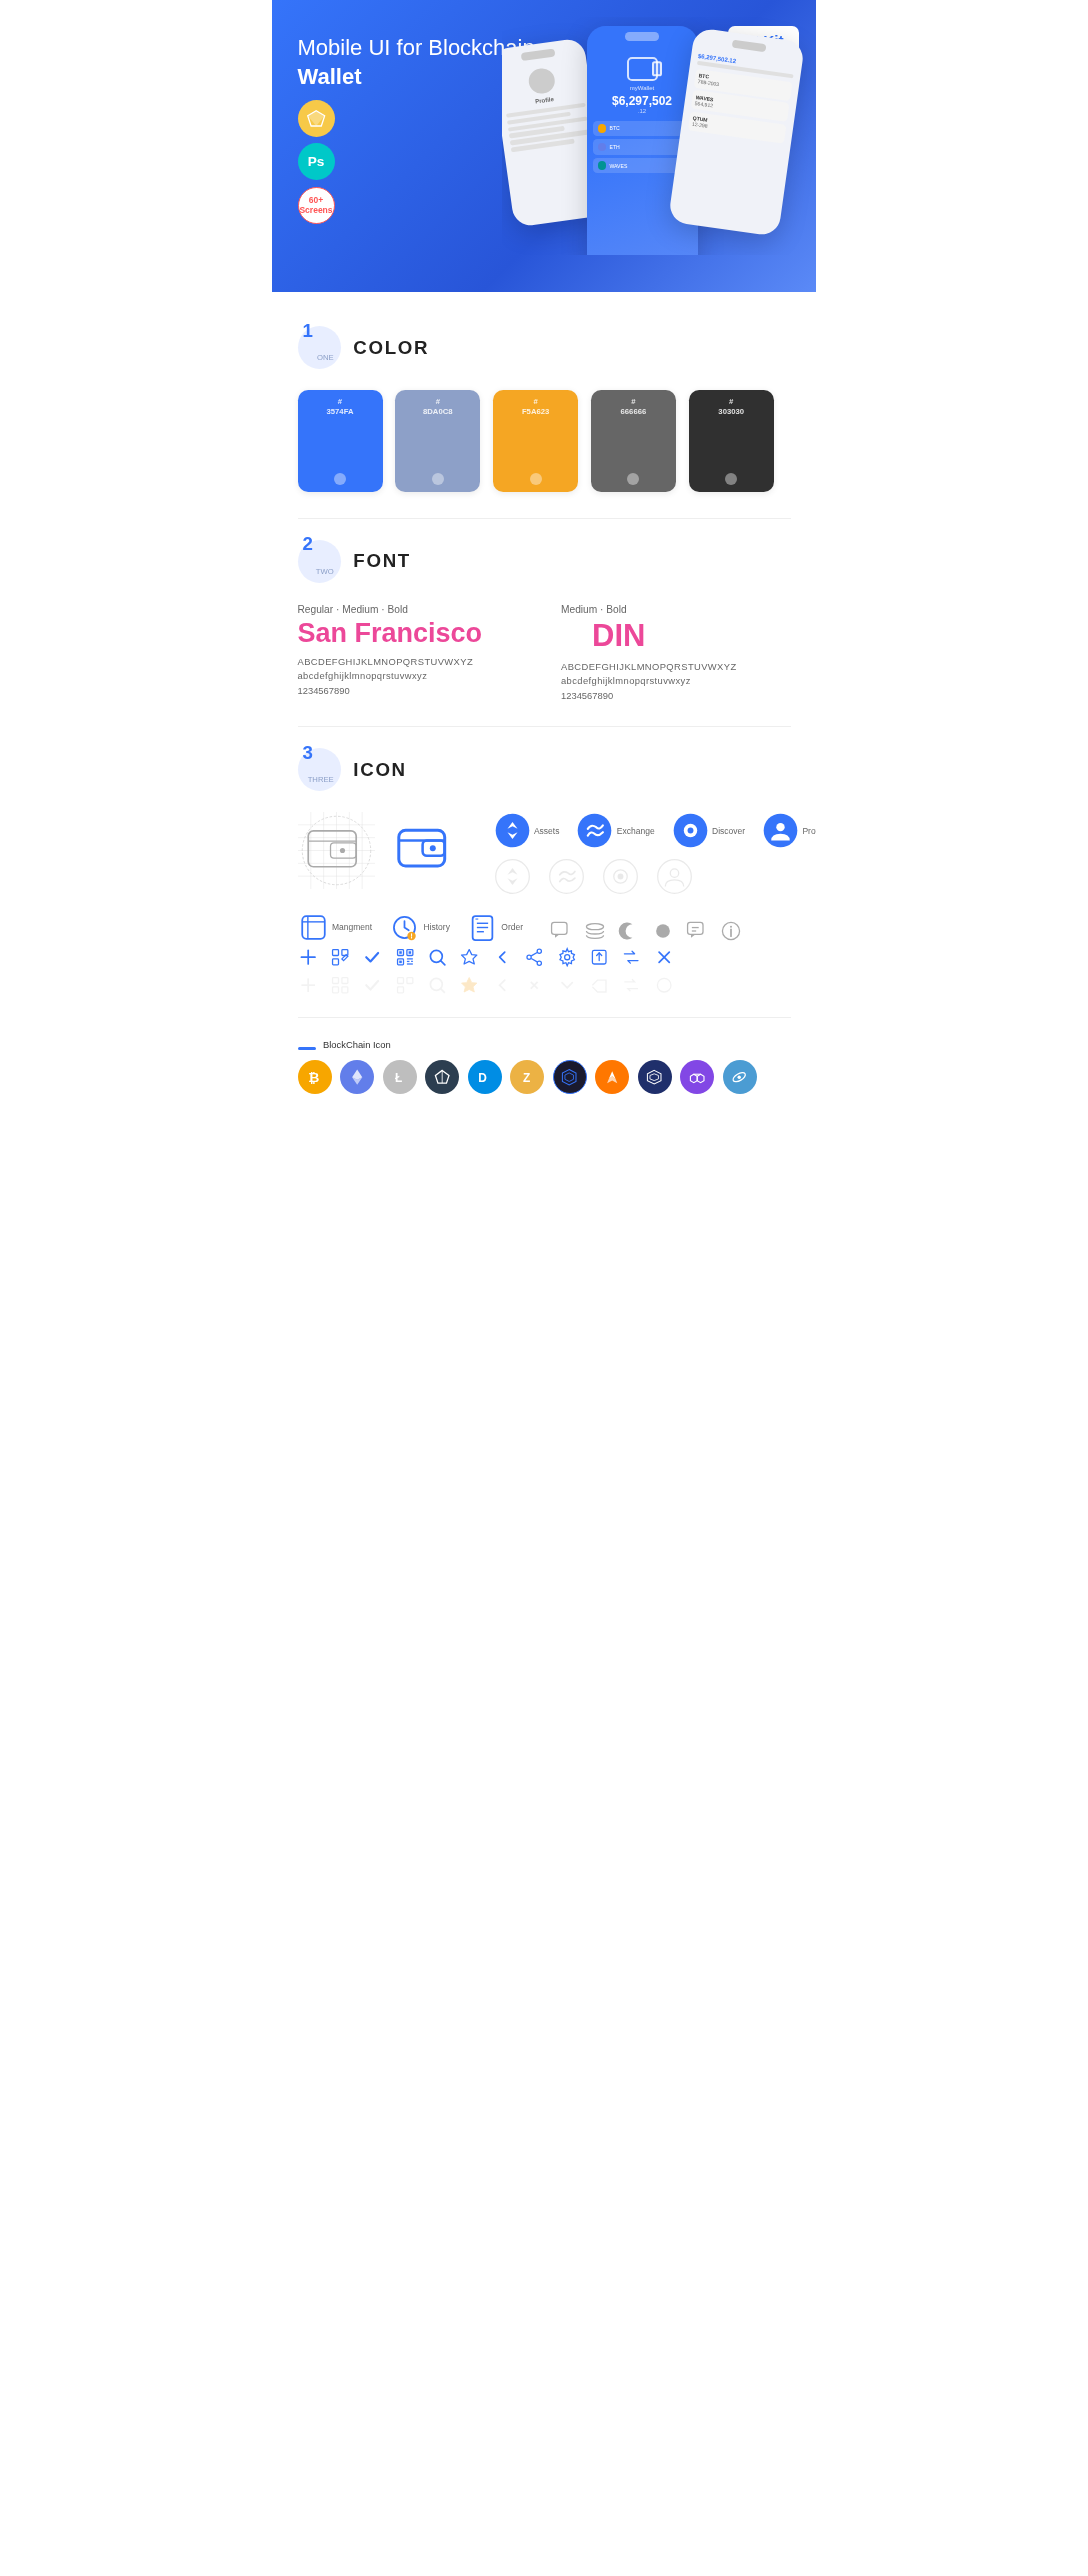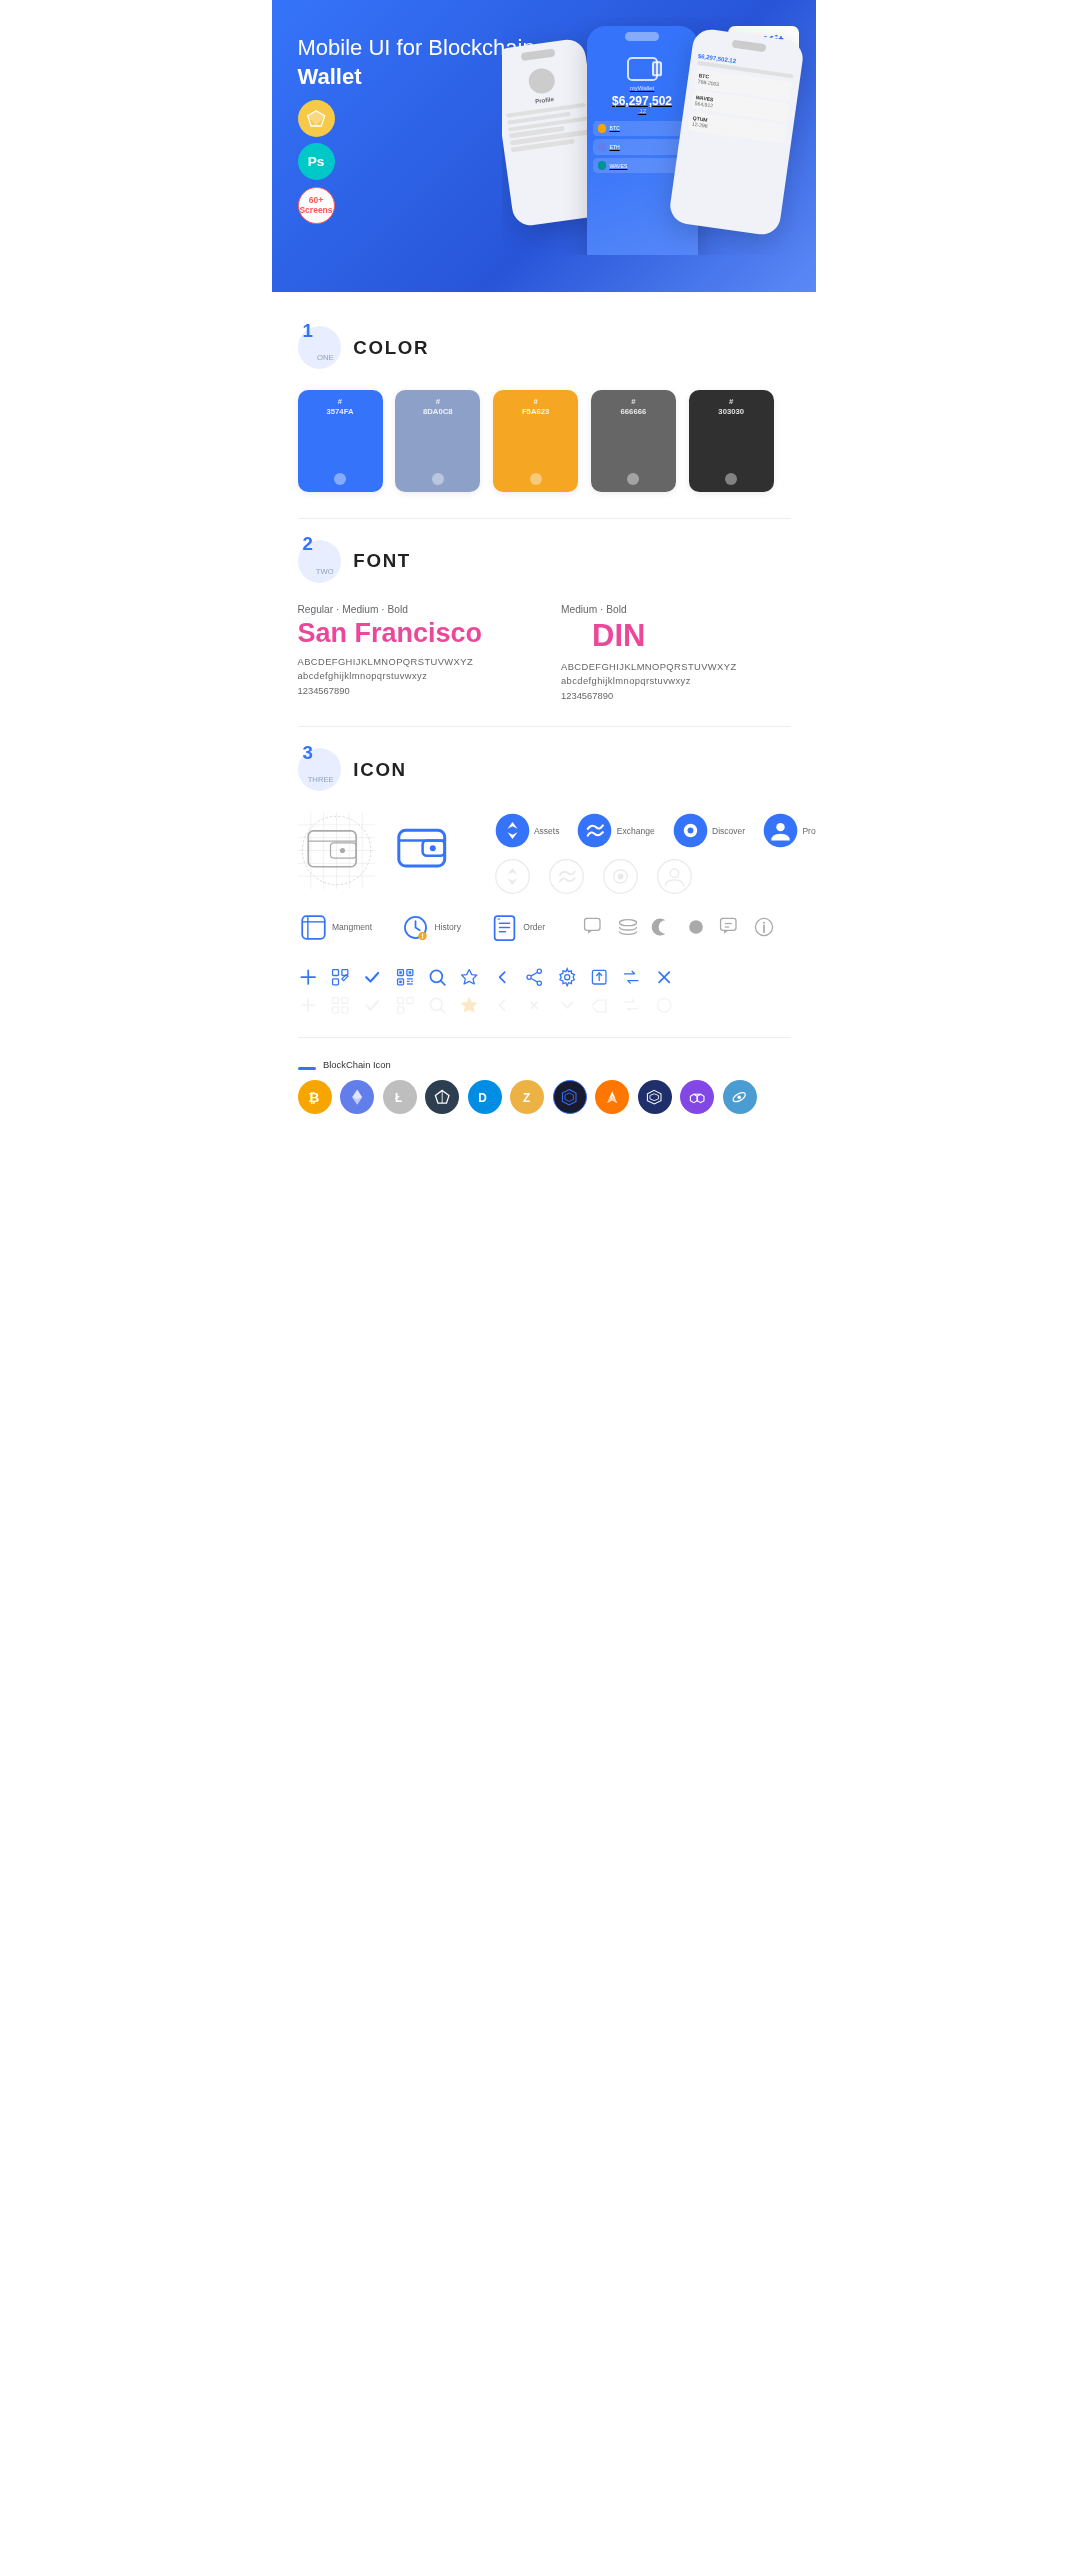--- a/index.html
+++ b/index.html
@@ -76,21 +76,20 @@
       top: 25.5px;
       transform: rotate(-8deg);
       background: #f0f2f8;
     }
     .phone-center {
       width: 111px;
       height: 252px;
       left: 85px;
       top: 8.5px;
       background: linear-gradient(160deg, #3574FA 40%, #5b8af7 100%);
-      text-decoration: underline;
     }
     .phone-right {
       width: 111px;
       height: 196px;
       left: 179px;
       top: 17px;
       transform: rotate(8deg);
       background: #f0f2f8;
     }
     .phone-notch {
@@ -559,21 +558,21 @@
           <svg class="icon-svg" viewBox="0 0 44 44">
             <circle cx="22" cy="22" r="20" fill="none" stroke="#aaa" stroke-width="1.5"></circle>
             <circle cx="22" cy="18" r="5" fill="none" stroke="#aaa" stroke-width="1.5"></circle>
             <path d="M11 34 Q11 26 22 26 Q33 26 33 34" fill="none" stroke="#aaa" stroke-width="1.5"></path>
           </svg>
         </div>
       </div>
     </div>
   </div>
 
-  <div style="display:flex;align-items:center;gap:28px;margin-bottom:24px;">
+  <div style="display:flex;align-items:flex-end;gap:17px;margin-bottom:4px;">
 
     <div class="icon-item">
       <svg class="icon-svg-sm" viewBox="0 0 44 44">
         <rect x="6" y="6" width="32" height="32" rx="6" fill="none" stroke="#3574FA" stroke-width="2.5"></rect>
         <line x1="6" y1="14" x2="38" y2="14" stroke="#3574FA" stroke-width="2"></line>
         <line x1="14" y1="6" x2="14" y2="38" stroke="#3574FA" stroke-width="2"></line>
       </svg>
       <span class="icon-label">Mangment</span>
     </div>
 

